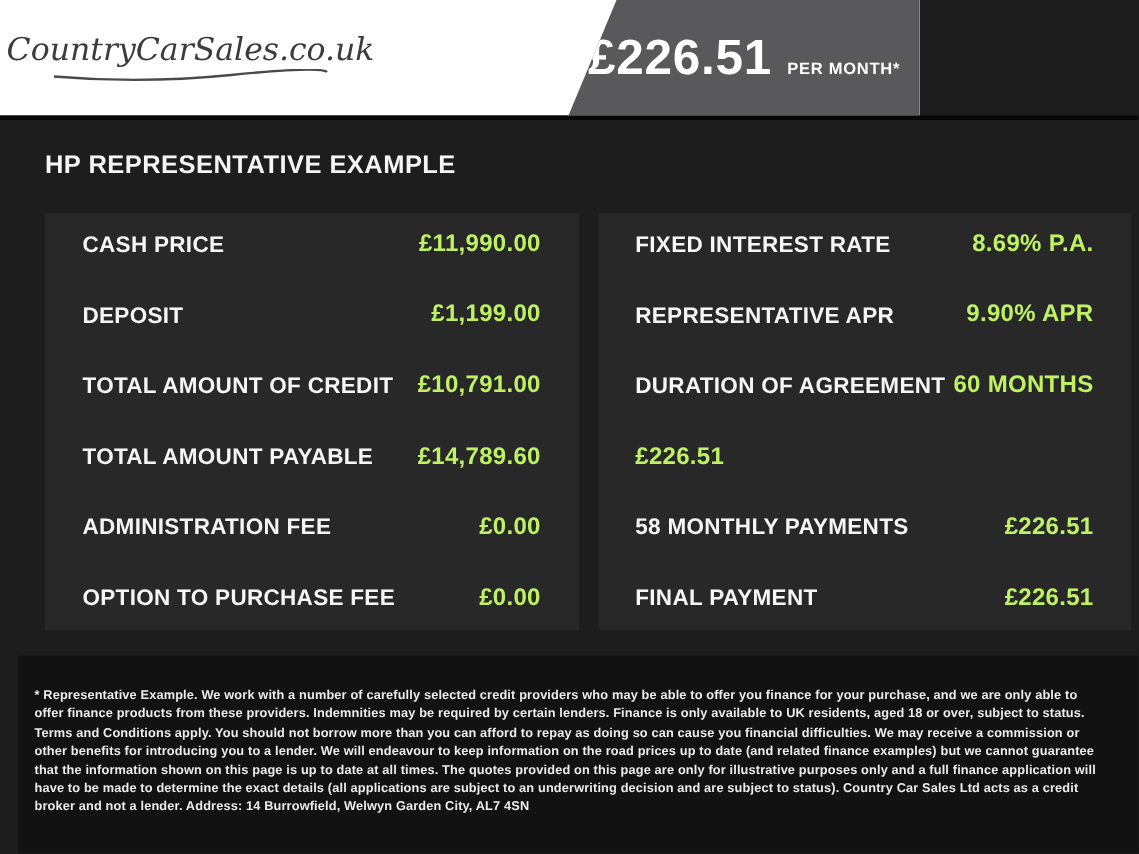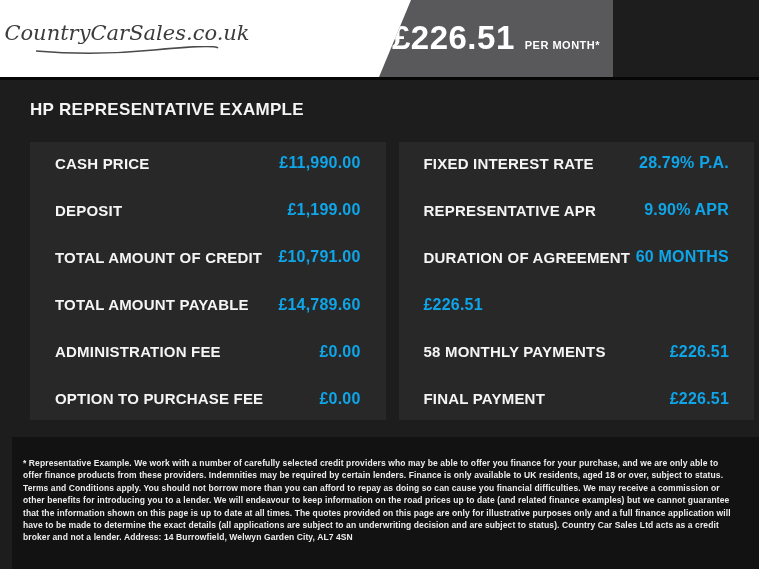--- a/index.html
+++ b/index.html
@@ -63,21 +63,21 @@
     padding:8px 25px;box-sizing:border-box;gap:25px;
   }
   .finance-row{
     display:flex;justify-content:space-between;align-items:center;
   }
   .row-label{
     color:#f5f5f5;font-weight:bold;font-size:15px;letter-spacing:0.2px;
     white-space:nowrap;
   }
   .row-value{
-    color:#0ea5e9;font-weight:bold;font-size:16px;letter-spacing:0.2px;
+    color:#bef264;font-weight:bold;font-size:16px;letter-spacing:0.2px;
     white-space:nowrap;text-align:right;
   }
   
   .footer{
     position:absolute;left:0;top:357px;width:759px;height:132px;
     background:#121212;box-sizing:border-box;
     padding:20px 36px 0 11px;
   }
   .disclaimer{
     color:#ececec;font-weight:bold;font-size:8.5px;line-height:12.4px;
@@ -130,21 +130,21 @@
       </div>
       <div class="finance-row">
         <span class="row-label">OPTION TO PURCHASE FEE</span>
         <span class="row-value">£0.00</span>
       </div>
     </div>
 
     <div class="panel">
       <div class="finance-row">
         <span class="row-label">FIXED INTEREST RATE</span>
-        <span class="row-value">28.79% P.A.</span>
+        <span class="row-value">8.69% P.A.</span>
       </div>
       <div class="finance-row">
         <span class="row-label">REPRESENTATIVE APR</span>
         <span class="row-value">9.90% APR</span>
       </div>
       <div class="finance-row">
         <span class="row-label">DURATION OF AGREEMENT</span>
         <span class="row-value">60 MONTHS</span>
       </div>
       <div class="finance-row">

